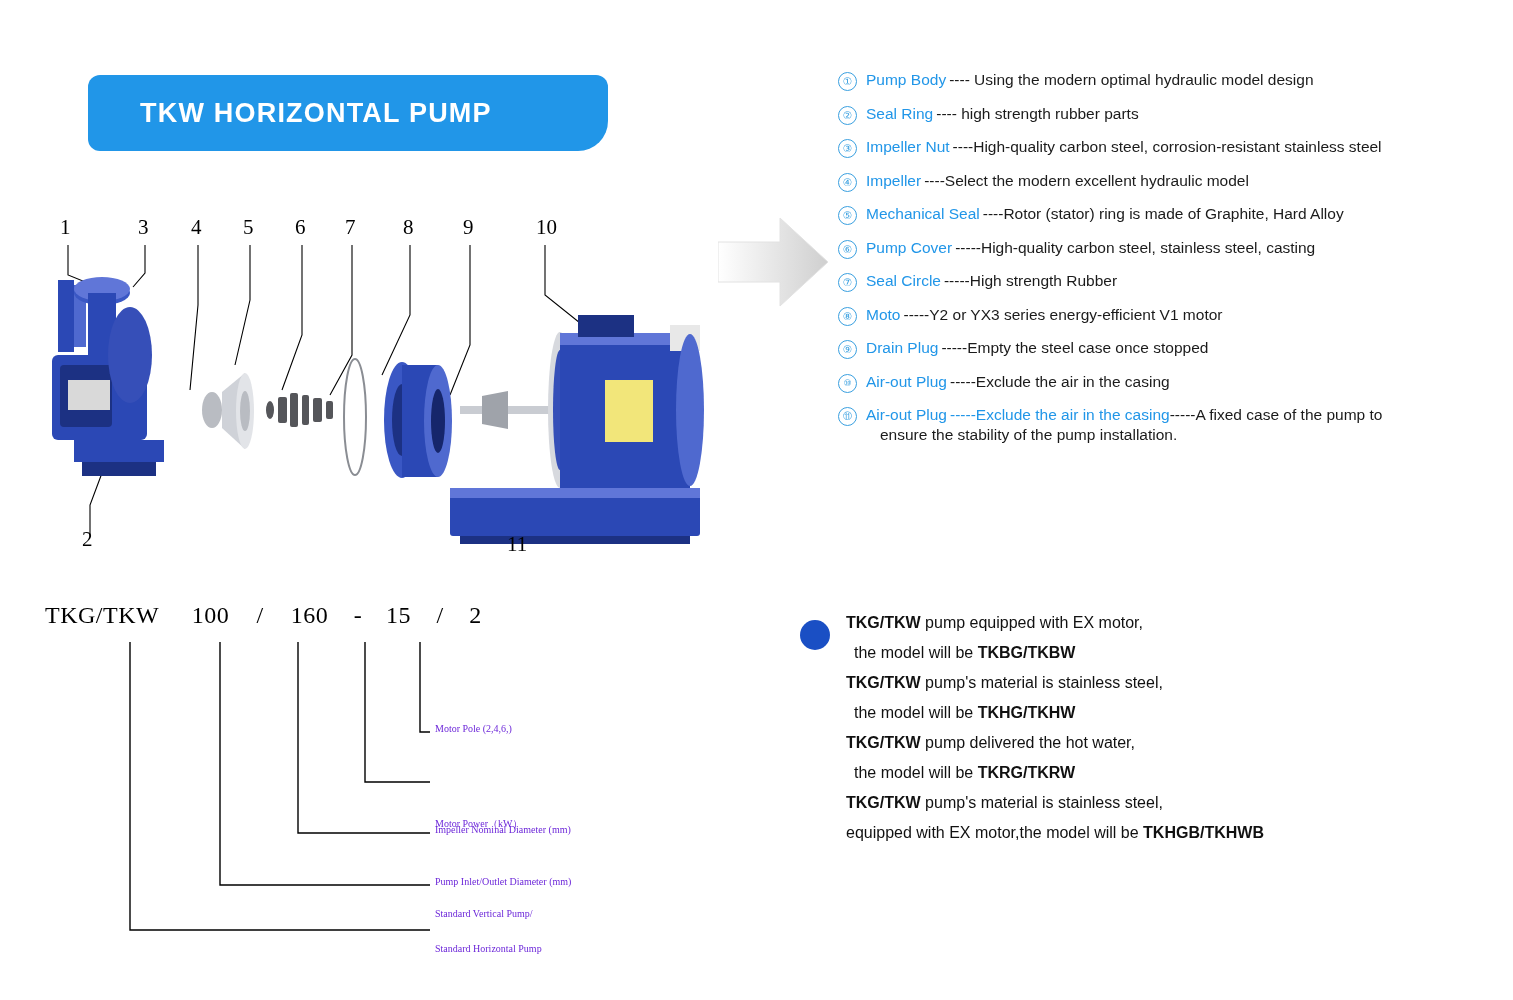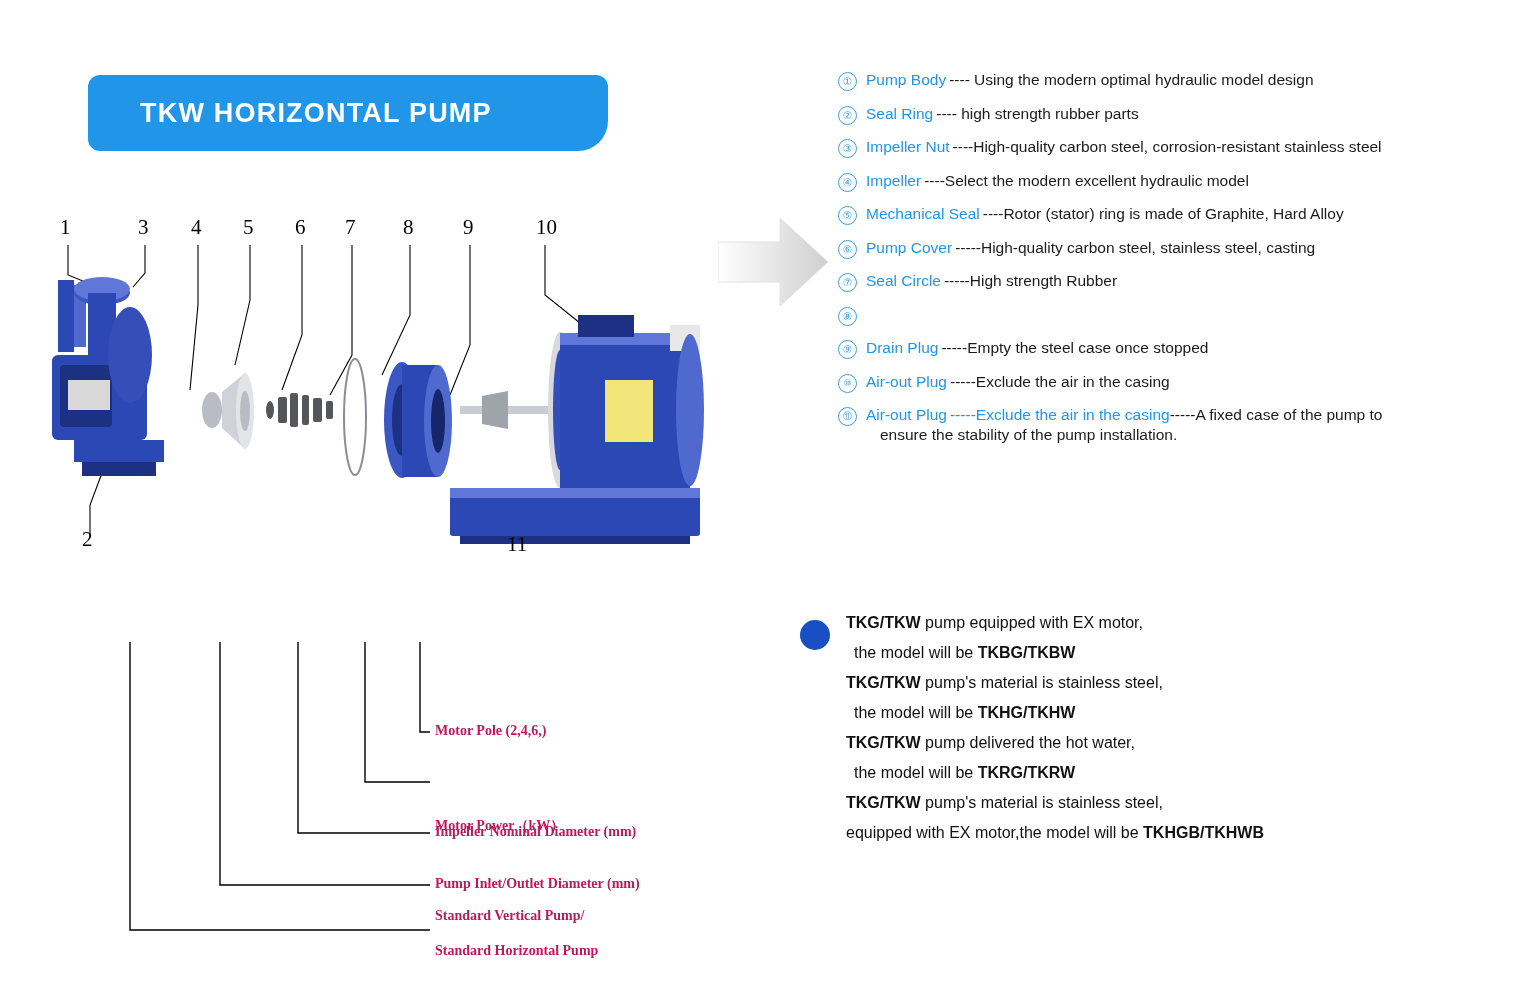--- a/index.html
+++ b/index.html
@@ -111,24 +111,24 @@
     left: 15px;
     font-family: "Liberation Serif", serif;
     font-size: 24px;
     color: #000;
     letter-spacing: 0.5px;
   }
   .model-code span { display: inline-block; }
   .mlabel {
     position: absolute;
     font-family: "Liberation Serif", serif;
-    font-size: 14px;
-    color: #be185d;
+    font-size: 10px;
+    color: #6d28d9;
     white-space: nowrap;
-    font-weight: bold;
+    font-weight: normal;
   }
 
   
   .notes {
     position: absolute;
     left: 800px;
     top: 608px;
     width: 700px;
   }
   .notes .dot {
@@ -293,20 +293,21 @@
     <span><span class="name">Pump Cover</span><span class="desc">-----High-quality carbon steel, stainless steel, casting</span></span>
   </div>
 
   <div class="legend-row">
     <span class="circ">⑦</span>
     <span><span class="name">Seal Circle</span><span class="desc">-----High strength Rubber</span></span>
   </div>
 
   <div class="legend-row">
     <span class="circ">⑧</span>
+    <span><span class="name">Moto</span><span class="desc">-----Y2 or YX3 series energy-efficient V1 motor</span></span>
   </div>
 
   <div class="legend-row">
     <span class="circ">⑨</span>
     <span><span class="name">Drain Plug</span><span class="desc">-----Empty the steel case once stopped</span></span>
   </div>
 
   <div class="legend-row">
     <span class="circ wide">⑩</span>
     <span><span class="name">Air-out Plug</span><span class="desc">-----Exclude the air in the casing</span></span>
@@ -318,20 +319,30 @@
       <span class="name">Air-out Plug</span><span class="desc">-----Exclude the air in the casing</span><span class="tail">-----A fixed case of the pump to</span>
       <br>
       <span class="tail" style="display:inline-block;padding-left:14px;">ensure the stability of the pump installation.</span>
     </span>
   </div>
 
 </div>
 
 <div class="model">
 
+  <div class="model-code">
+    <span style="width:130px;">TKG/TKW</span>
+    <span style="width:58px;text-align:center;">100</span>
+    <span style="width:28px;text-align:center;">/</span>
+    <span style="width:58px;text-align:center;">160</span>
+    <span style="width:26px;text-align:center;">-</span>
+    <span style="width:42px;text-align:center;">15</span>
+    <span style="width:28px;text-align:center;">/</span>
+    <span style="width:30px;text-align:center;">2</span>
+  </div>
 
   <svg width="700" height="390" viewBox="0 0 700 390" style="position:absolute;left:0;top:0;">
     <g stroke="#000" stroke-width="1.4" fill="none">
 
       <path d="M390 52 L390 142 L400 142"></path>
 
       <path d="M335 52 L335 192 L400 192"></path>
 
       <path d="M268 52 L268 243 L400 243"></path>
 

